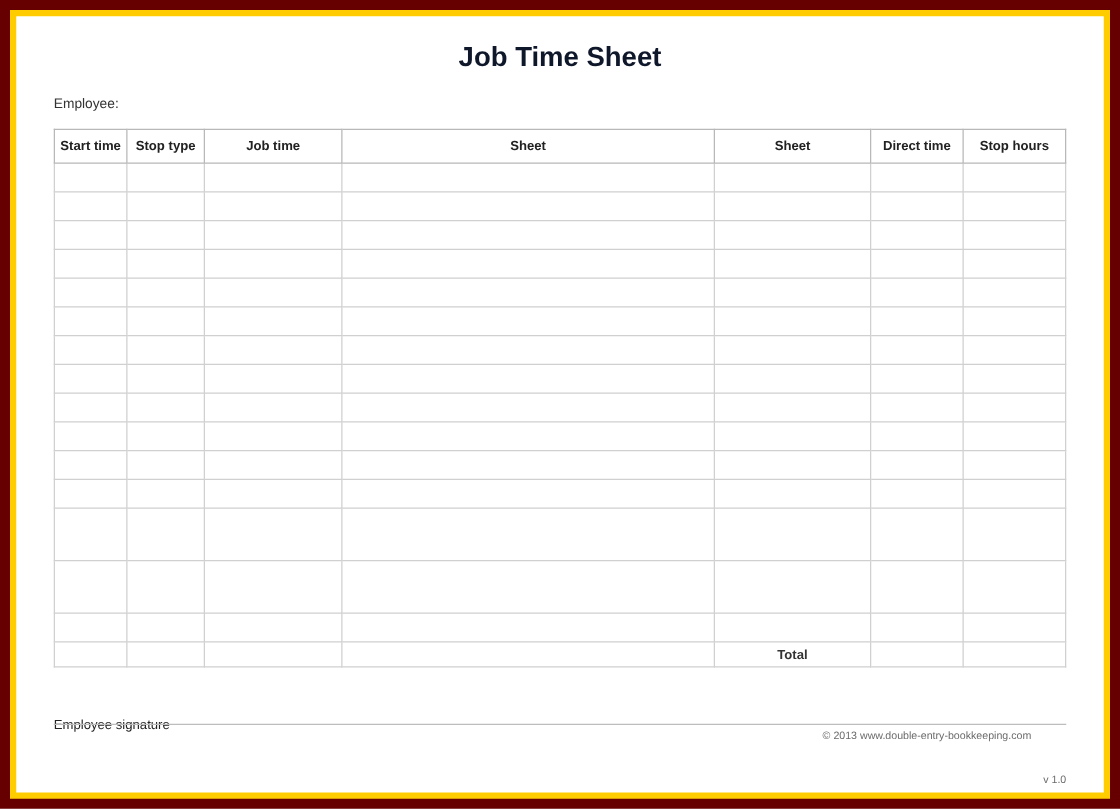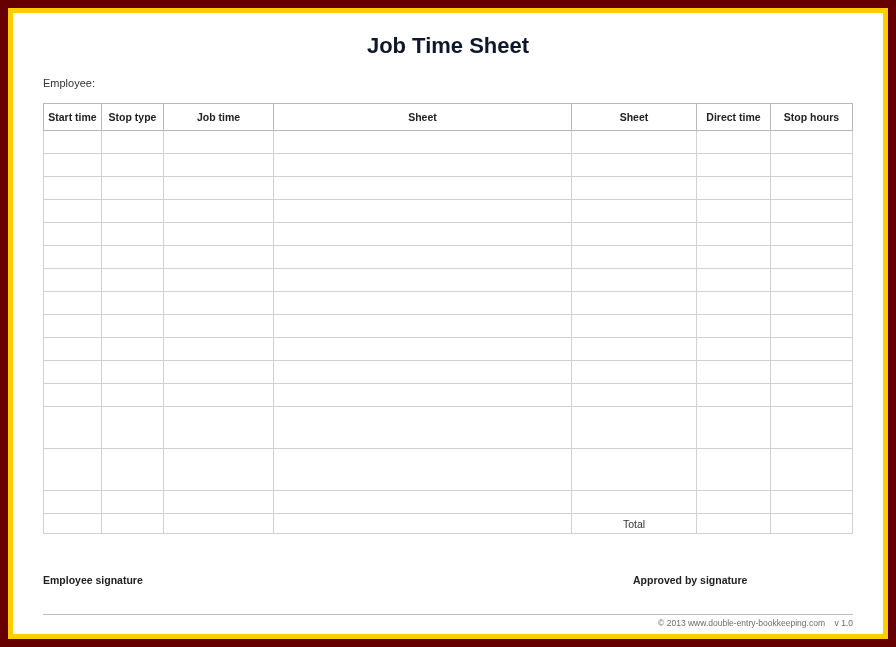--- a/index.html
+++ b/index.html
@@ -62,43 +62,43 @@
   }
   .col-start { width: 58px; }
   .col-stop  { width: 62px; }
   .col-job   { width: 110px; }
   .col-task  { width: auto; }
   .col-client{ width: 125px; }
   .col-direct{ width: 74px; }
   .col-admin { width: 82px; }
   tr.tall td { height: 42px; }
   tr.total td { height: 20px; }
-  tr.total td.lbl { font-weight: normal; font-size: 10.5px; }
+  tr.total td.lbl { font-weight: bold; font-size: 10.5px; }
   .sign-row {
     display: flex;
     font-size: 10.5px;
-    font-weight: bold;
+    font-weight: normal;
     color: #222;
     margin-top: 40px;
   }
   .sign-left { flex: 1; }
   .sign-right { width: 220px; }
   .footer {
     position: absolute;
     left: 30px;
     right: 30px;
     bottom: 6px;
     border-top: 1px solid #bdbdbd;
     padding-top: 3px;
     font-size: 8.5px;
     color: #6b6b6b;
     display: flex;
   }
   .footer .copy { flex: 1; text-align: right; }
-  .footer .ver  { width: 28px; text-align: right; }
+  .footer .ver  { width: 28px; text-align: right; margin-top: 35px; }
 </style>
 </head>
 <body>
 
 <div class="frame">
   <div class="sheet">
 
     <div class="title">Job Time Sheet</div>
 
     <div class="meta-row">
@@ -269,21 +269,20 @@
             <td></td>
           <td class="lbl">Total</td>
           <td></td>
           <td></td>
         </tr>
       </tbody>
     </table>
 
     <div class="sign-row">
       <div class="sign-left">Employee signature</div>
-      <div class="sign-right">Approved by signature</div>
     </div>
 
     <div class="footer">
       <div class="copy">© 2013 www.double-entry-bookkeeping.com</div>
       <div class="ver">v 1.0</div>
     </div>
 
   </div>
 </div>
 

